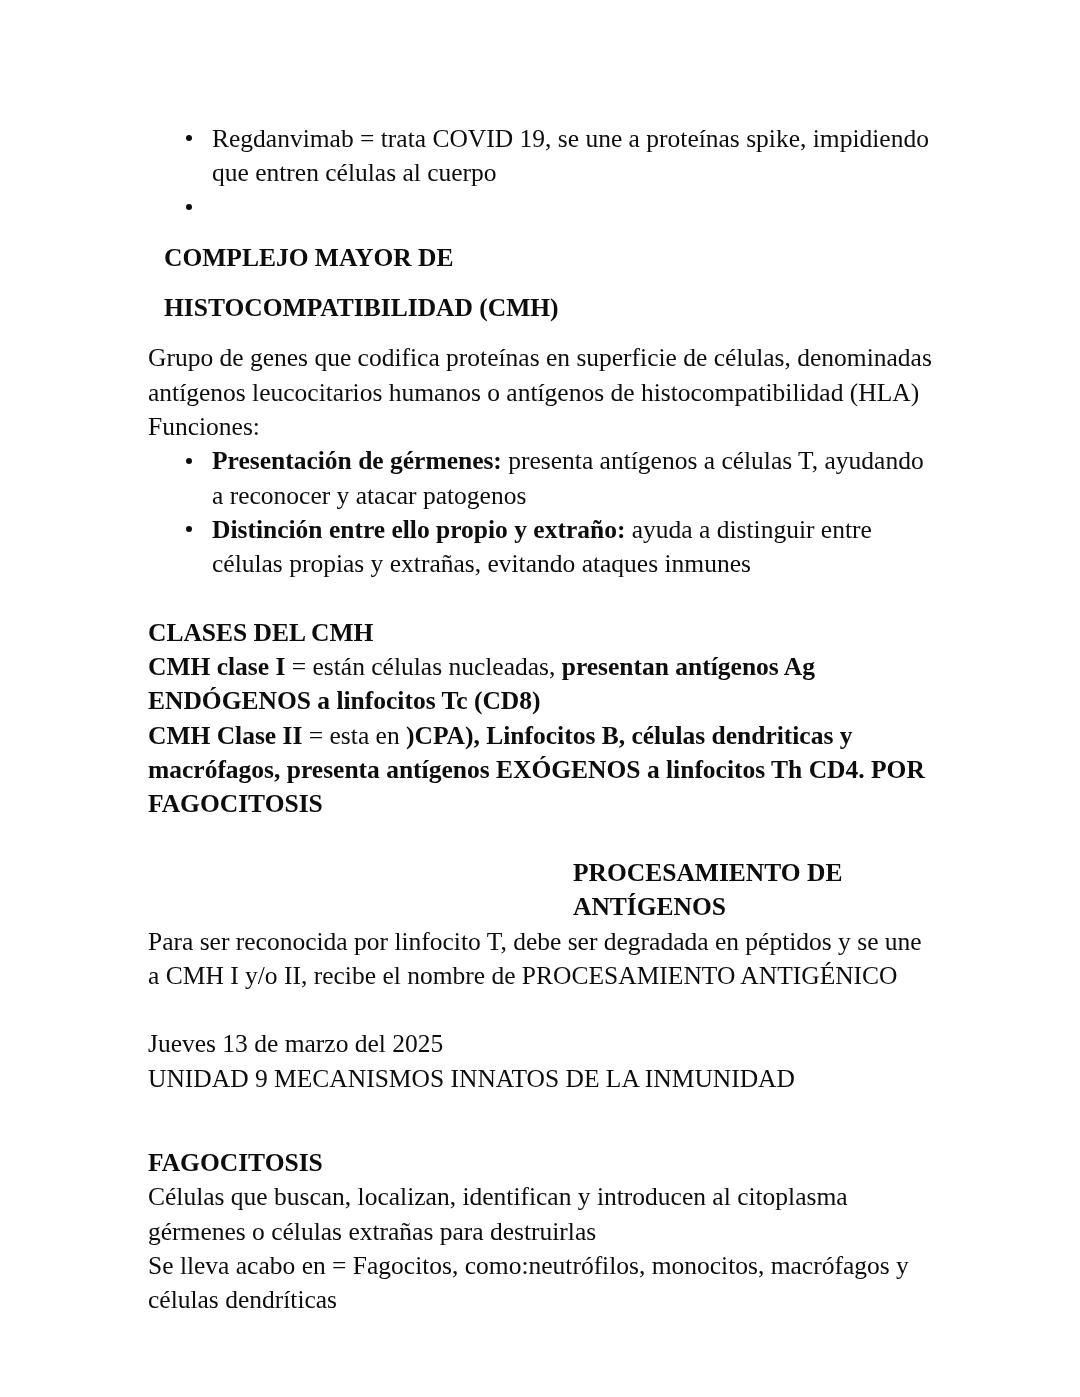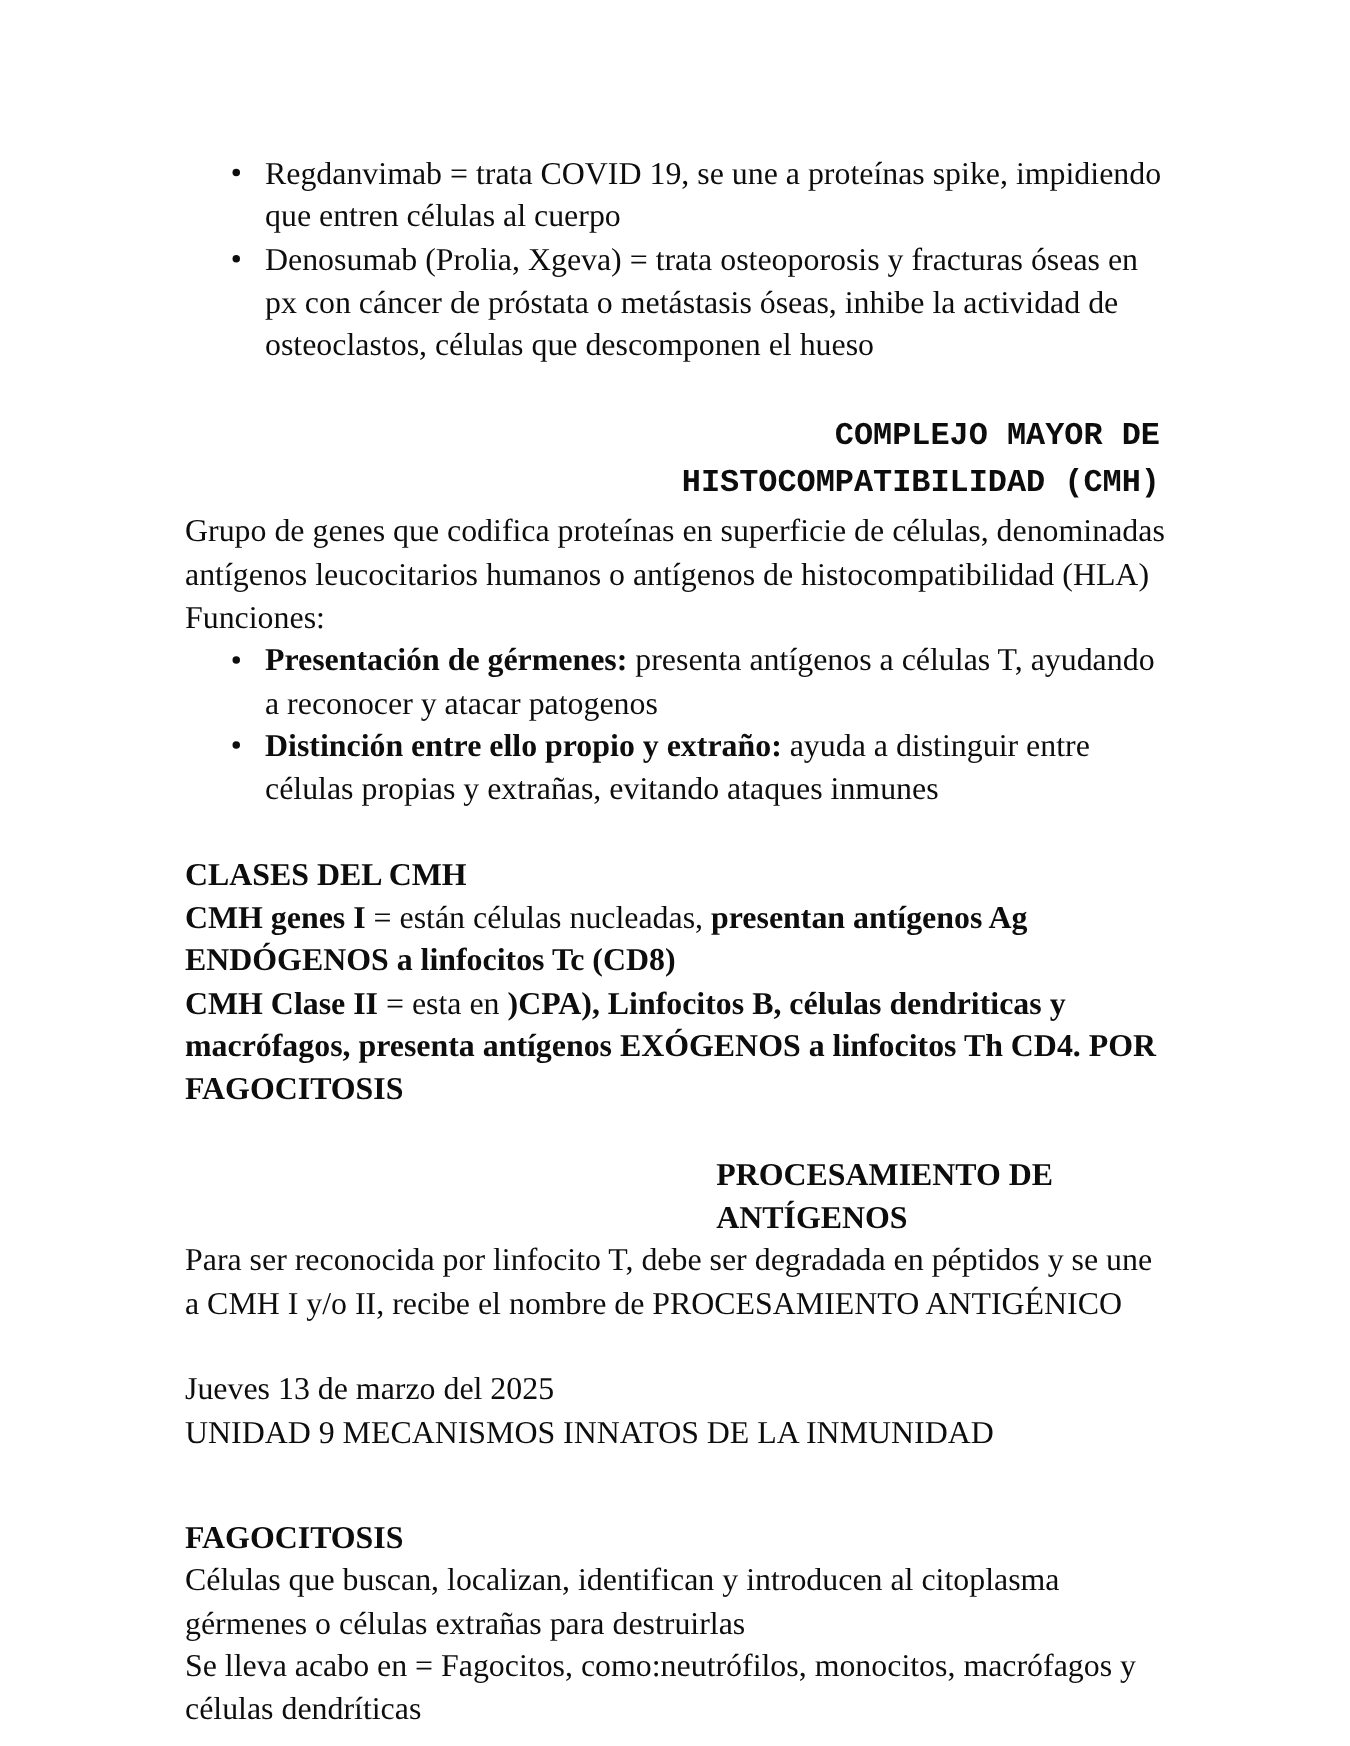--- a/index.html
+++ b/index.html
@@ -56,24 +56,23 @@
   }
   .spacer {
     height: 1.345em;
   }
   .spacer-sm {
     height: 0.62em;
   }
 
   
   .h-center {
-    text-align: right;
+    text-align: left;
     font-weight: bold;
-    margin: 4px;
-    font-family: Liberation Mono, monospace;
+    margin: 16px;
   }
   .h-right {
     text-align: left;
     font-weight: bold;
     margin: 0;
   }
   .h-offset {
     margin: 0 0 0 425px;
     font-weight: bold;
     text-align: left;
@@ -87,21 +86,20 @@
 <div class="page">
   <div class="doc">
 
     <ul class="bullets">
       <li>
         <span class="dot"></span>
         <span>Regdanvimab = trata COVID 19, se une a proteínas spike, impidiendo que entren células al cuerpo</span>
       </li>
       <li>
         <span class="dot"></span>
-        <span>Denosumab (Prolia, Xgeva) = trata osteoporosis y fracturas óseas en px con cáncer de próstata o metástasis óseas, inhibe la actividad de osteoclastos, células que descomponen el hueso</span>
       </li>
     </ul>
 
     <div class="spacer"></div>
 
     <p class="h-center">COMPLEJO MAYOR DE</p>
     <p class="h-center">HISTOCOMPATIBILIDAD (CMH)</p>
 
     <p class="line">Grupo de genes que codifica proteínas en superficie de células, denominadas antígenos leucocitarios humanos o antígenos de histocompatibilidad (HLA)</p>
     <p class="line">Funciones:</p>
@@ -114,21 +112,21 @@
       <li>
         <span class="dot"></span>
         <b>Distinción entre ello propio y extraño:</b><span> ayuda a distinguir entre células propias y extrañas, evitando ataques inmunes</span>
       </li>
     </ul>
 
     <div class="spacer"></div>
 
     <p class="h-right">CLASES DEL CMH</p>
 
-    <p class="line"><b>CMH genes I</b><span> = están células nucleadas, </span><b>presentan antígenos Ag ENDÓGENOS a linfocitos Tc (CD8)</b></p>
+    <p class="line"><b>CMH clase I</b><span> = están células nucleadas, </span><b>presentan antígenos Ag ENDÓGENOS a linfocitos Tc (CD8)</b></p>
 
     <p class="line"><b>CMH Clase II</b><span> = esta en </span><b>)CPA), Linfocitos B, células dendriticas y macrófagos, presenta antígenos EXÓGENOS a linfocitos Th CD4. POR FAGOCITOSIS</b></p>
 
     <div class="spacer"></div>
 
     <p class="h-offset">PROCESAMIENTO DE</p>
     <p class="h-offset">ANTÍGENOS</p>
 
     <p class="line">Para ser reconocida por linfocito T, debe ser degradada en péptidos y se une a CMH I y/o II, recibe el nombre de PROCESAMIENTO ANTIGÉNICO</p>
 

